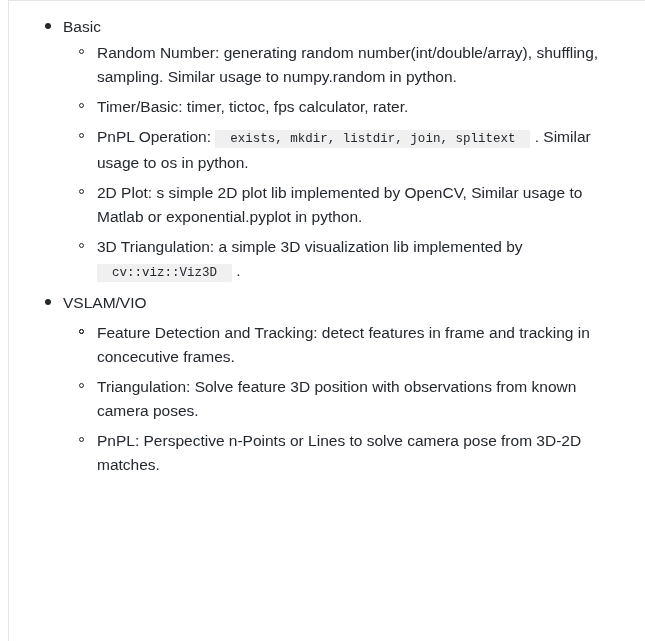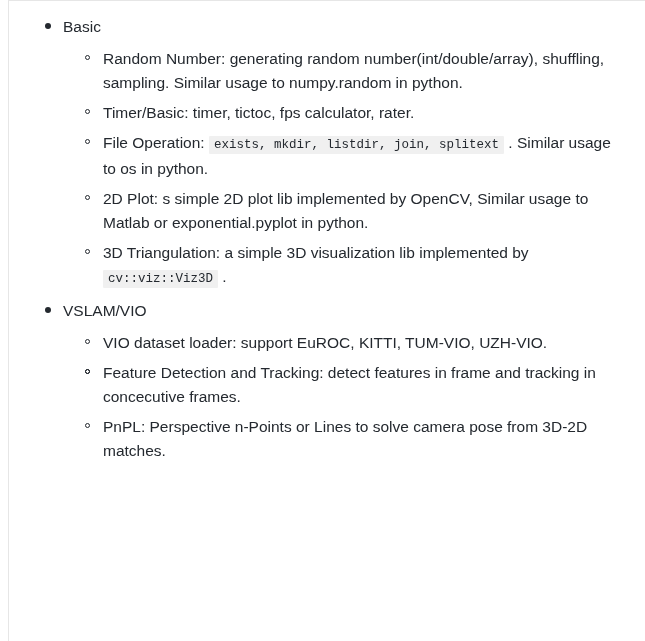--- a/index.html
+++ b/index.html
@@ -46,21 +46,21 @@
     bottom: 0;
     padding: 14px 18px 0 18px;
     box-sizing: border-box;
   }
   ul.outer {
     margin: 0;
     padding-left: 36px;
     list-style: none;
   }
   ul.inner {
-    margin: 8px;
+    margin: 2px;
     padding-left: 32px;
     list-style: none;
   }
   li.l1, li.l2 {
     position: relative;
     font-size: 15.5px;
     line-height: 24px;
     color: #24292f;
   }
   li.l1 {
@@ -90,21 +90,21 @@
     box-sizing: border-box;
   }
   .text {
     display: block;
   }
   code {
     font-family: "Liberation Mono", "DejaVu Sans Mono", monospace;
     font-size: 12.5px;
     background: #f0f0f0;
     border-radius: 1px;
-    padding: 2px 5px;
+    padding: 2px 15px;
     color: #24292f;
     white-space: nowrap;
   }
   .seg {
     
   }
 </style>
 </head>
 <body>
 
@@ -112,30 +112,30 @@
   <div class="left-rail"></div>
   <div class="top-rule"></div>
   <div class="content">
     <ul class="outer" id="list-root">
         <li class="l1">
           <span class="bullet"></span>
           <span class="text">Basic</span>
           <ul class="inner">
             <li class="l2"><span class="bullet-hollow"></span><span class="seg">Random Number: generating random number(int/double/array), shuffling, sampling. Similar usage to numpy.random in python.</span></li>
             <li class="l2"><span class="bullet-hollow"></span><span class="seg">Timer/Basic: timer, tictoc, fps calculator, rater.</span></li>
-            <li class="l2"><span class="bullet-hollow"></span><span class="seg">File Operation: </span><code>exists, mkdir, listdir, join, splitext</code><span class="seg"> . Similar usage to os in python.</span></li>
+            <li class="l2"><span class="bullet-hollow"></span><span class="seg">PnPL Operation: </span><code>exists, mkdir, listdir, join, splitext</code><span class="seg"> . Similar usage to os in python.</span></li>
             <li class="l2"><span class="bullet-hollow"></span><span class="seg">2D Plot: s simple 2D plot lib implemented by OpenCV, Similar usage to Matlab or exponential.pyplot in python.</span></li>
             <li class="l2"><span class="bullet-hollow"></span><span class="seg">3D Triangulation: a simple 3D visualization lib implemented by </span><code>cv::viz::Viz3D</code><span class="seg"> .</span></li>
           </ul>
         </li>
         <li class="l1">
           <span class="bullet"></span>
           <span class="text">VSLAM/VIO</span>
           <ul class="inner">
-            <li class="l2"><span class="bullet-hollow"></span><span class="seg">VIO dataset loader: support EuROC, KITTI, TUM-VIO, UZH-VIO.</span></li>
             <li class="l2"><span class="bullet-hollow"></span></li>
             <li class="l2"><span class="bullet-hollow"></span><span class="seg">Feature Detection and Tracking: detect features in frame and tracking in concecutive frames.</span></li>
+            <li class="l2"><span class="bullet-hollow"></span><span class="seg">Triangulation: Solve feature 3D position with observations from known camera poses.</span></li>
             <li class="l2"><span class="bullet-hollow"></span><span class="seg">PnPL: Perspective n-Points or Lines to solve camera pose from 3D-2D matches.</span></li>
           </ul>
         </li>
       </ul>
   </div>
 </div>
 
 </body></html>

